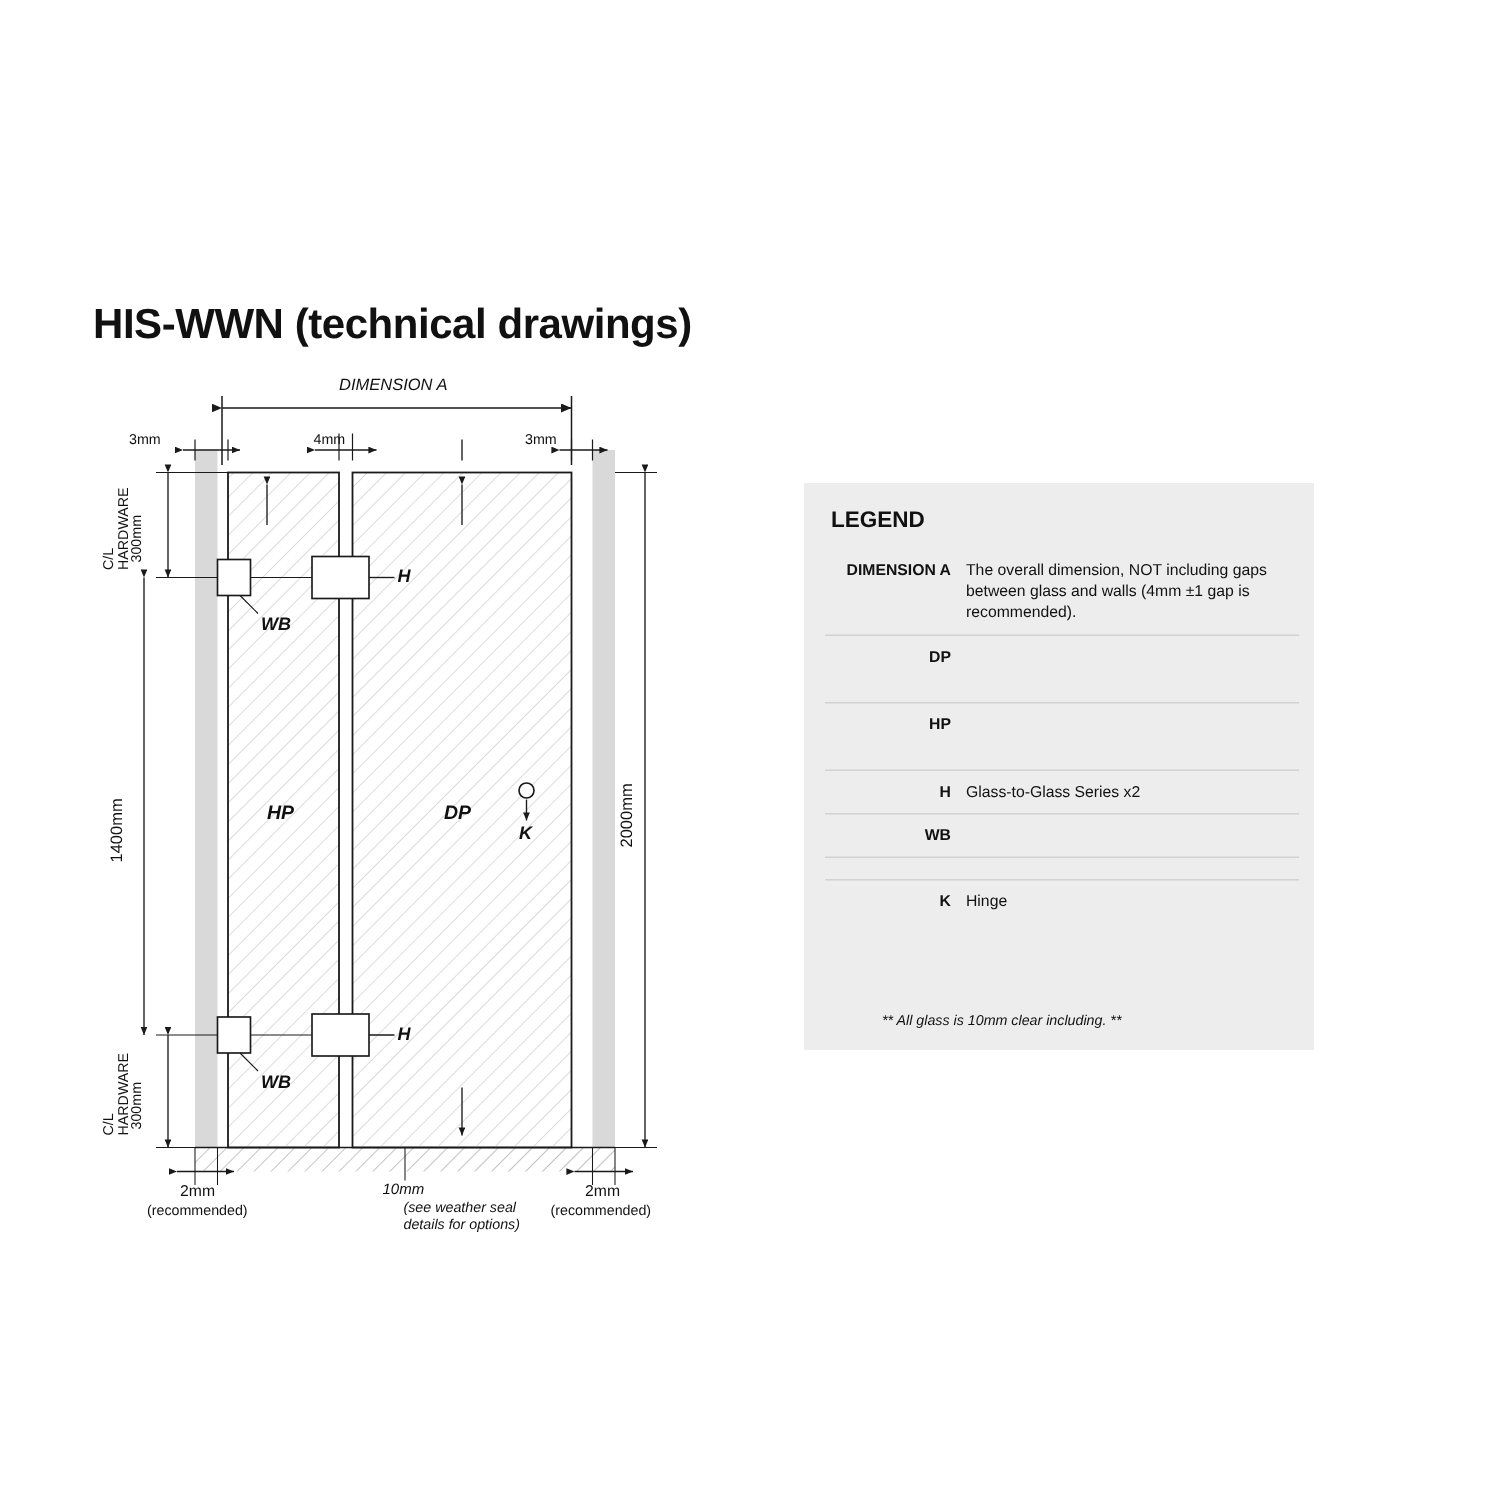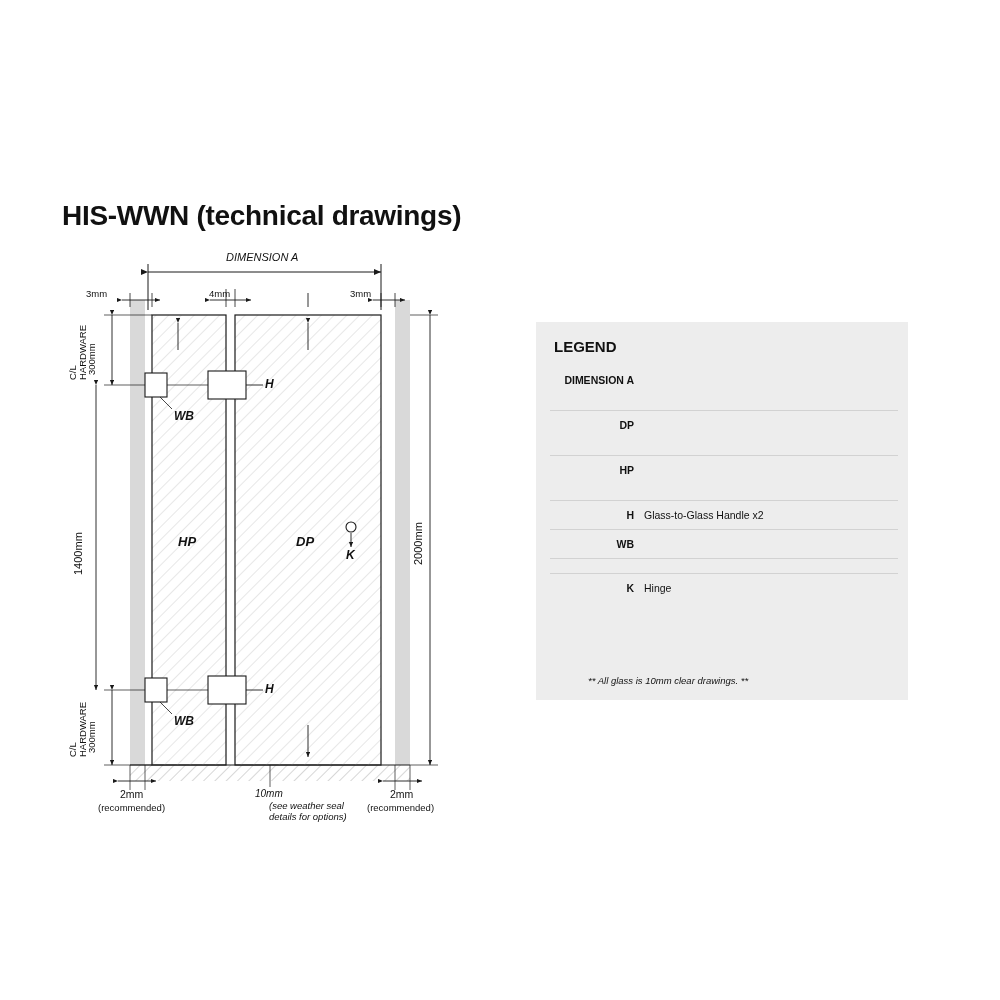--- a/index.html
+++ b/index.html
@@ -49,21 +49,20 @@
   }
 
   
   #legend {
     position: absolute;
     left: 536px;
     top: 322px;
     width: 340px;
     height: 378px;
     background: #ededed;
-    padding-left: 32px;
   }
   #legend-title {
     position: absolute;
     left: 18px;
     top: 16px;
     font-size: 15px;
     font-weight: bold;
     color: #111;
   }
   .legend-rows {
@@ -234,35 +233,36 @@
   <div class="lbl" style="left:330px; top:543px; font-size:10.5px;">2mm</div>
   <div class="lbl small" style="left:307px; top:557px;">(recommended)</div>
 </div>
 
 <div id="legend">
   <div id="legend-title">LEGEND</div>
 
   <div class="legend-rows">
     <div class="legend-row tall">
       <div class="legend-key">DIMENSION A</div>
+      <div class="legend-desc">The overall dimension, NOT including gaps between glass and walls (4mm ±1 gap is recommended).</div>
     </div>
     <div class="legend-row tall">
       <div class="legend-key">DP</div>
     </div>
     <div class="legend-row tall">
       <div class="legend-key">HP</div>
     </div>
     <div class="legend-row">
       <div class="legend-key">H</div>
-      <div class="legend-desc">Glass-to-Glass Handle x2</div>
+      <div class="legend-desc">Glass-to-Glass Series x2</div>
     </div>
     <div class="legend-row">
       <div class="legend-key">WB</div>
     </div>
     <div class="legend-row spacer"></div>
     <div class="legend-row">
       <div class="legend-key">K</div>
       <div class="legend-desc">Hinge</div>
     </div>
   </div>
 
-  <div id="legend-note">** All glass is 10mm clear drawings. **</div>
+  <div id="legend-note">** All glass is 10mm clear including. **</div>
 </div>
 
 </body></html>

